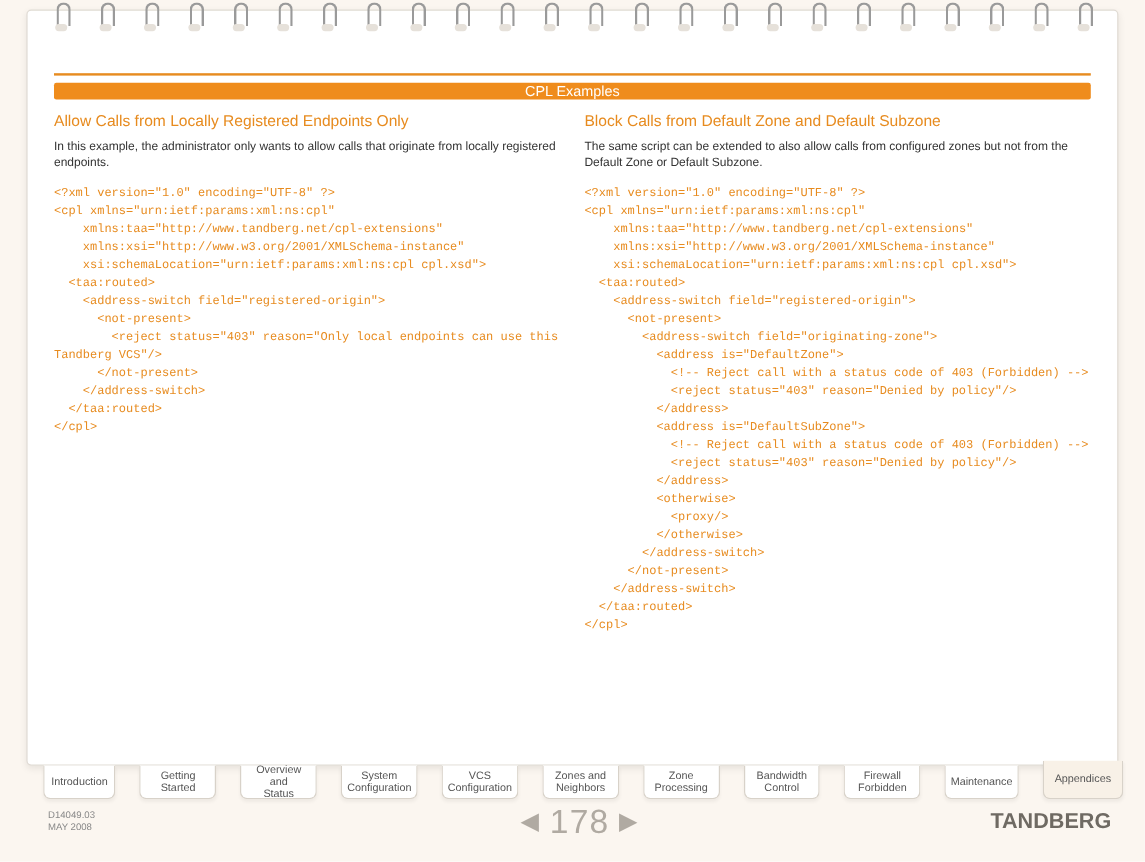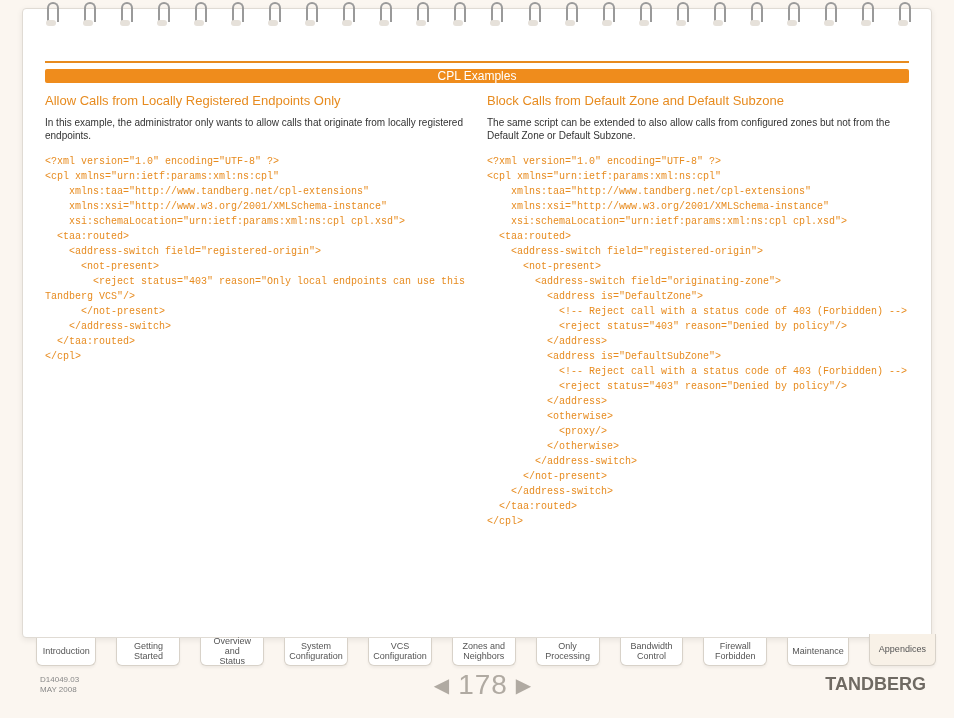--- a/index.html
+++ b/index.html
@@ -294,21 +294,21 @@
     </div>
     <div class="tab" style="width: 74px;">
       <span>VCS</span>
       <span>Configuration</span>
     </div>
     <div class="tab" style="width: 74px; justify-content: center;">
       <span>Zones and</span>
       <span>Neighbors</span>
     </div>
     <div class="tab" style="width: 74px;">
-      <span>Only</span>
+      <span>Zone</span>
       <span>Processing</span>
     </div>
     <div class="tab" style="width: 74px;">
       <span>Bandwidth</span>
       <span>Control</span>
     </div>
     <div class="tab" style="width: 74px;">
       <span>Firewall</span>
       <span>Forbidden</span>
     </div>

